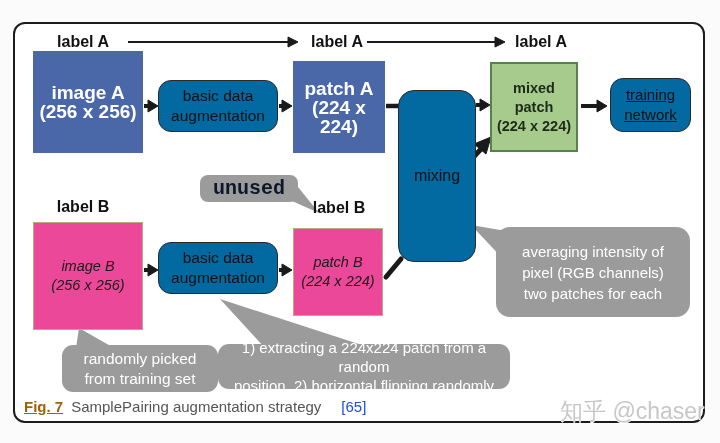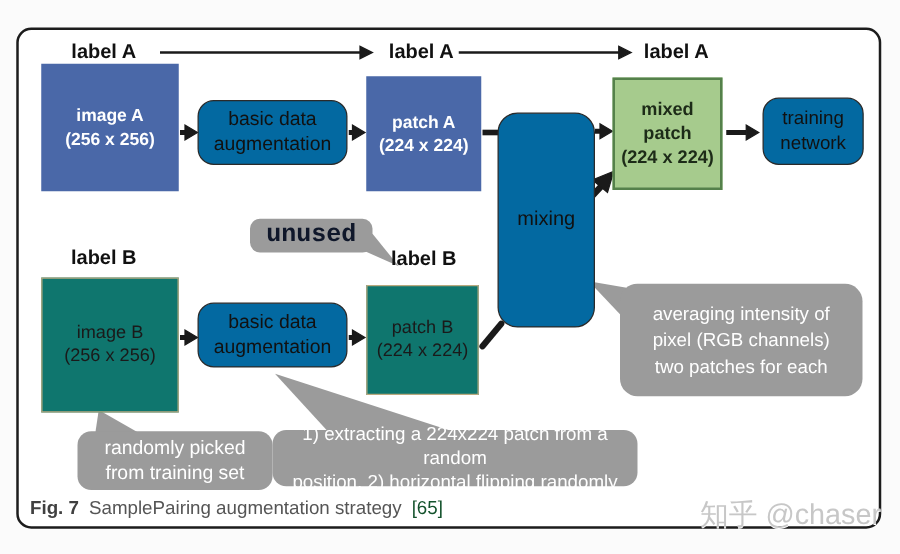--- a/index.html
+++ b/index.html
@@ -5,34 +5,34 @@
   html,body{margin:0;padding:0;background:#fafafa;}
   body{font-family:"Liberation Sans","DejaVu Sans",sans-serif;}
   #canvas{position:relative;width:720px;height:443px;background:#fbfbfb;overflow:hidden;}
   #frame{position:absolute;left:13px;top:22px;width:692px;height:401px;background:#ffffff;
          border:2px solid #1c1c1c;border-radius:12px;box-sizing:border-box;}
   svg.overlay{position:absolute;left:0;top:0;width:720px;height:443px;z-index:5;}
   .abs{position:absolute;z-index:10;box-sizing:border-box;}
   .lbl{font-weight:bold;font-size:16px;color:#111;text-align:center;white-space:nowrap;}
   .node{display:flex;flex-direction:column;align-items:center;justify-content:center;
         text-align:center;}
-  .blue{background:#4a68a8;color:#ffffff;font-weight:bold;font-size:14px;line-height:19px;align-items:center;}
-  .cream{background:#0f766e;border:1.5px solid #b9a97e;color:#1a1a1a;font-size:14.5px;line-height:19px;}
+  .blue{background:#4a68a8;color:#ffffff;font-weight:bold;font-size:19px;line-height:19px;align-items:center;}
+  .cream{background:#ec4899;border:1.5px solid #b9a97e;color:#1a1a1a;font-size:14.5px;line-height:19px;font-style:italic;}
   .white-round{background:#0369a1;border:1.8px solid #2a2a2a;border-radius:13px;
         color:#111;font-size:15.5px;line-height:20px;}
   .green{background:#a6cb8d;border:2px solid #55814b;color:#1d2b18;font-weight:bold;
         font-size:14.5px;line-height:19px;}
   .callout{background:#9b9b9b;border-radius:11px;color:#ffffff;display:flex;flex-direction:column;
         align-items:center;justify-content:center;text-align:center;font-size:15px;line-height:20px;}
   .badge{background:#9b9b9b;border-radius:8px;color:#0f172a;font-weight:bold;font-size:20px;
         display:flex;align-items:center;justify-content:center;font-family:Liberation Mono, monospace;}
   #caption{position:absolute;left:24px;top:398px;z-index:10;font-size:15px;white-space:nowrap;}
-  #caption .figno{font-weight:bold;color:#404040;margin-right:8px;}
+  #caption .figno{font-weight:bold;color:#a16207;margin-right:8px;text-decoration:underline;}
   #caption .cap{color:#555555;}
-  #caption .ref{color:#14532d;margin-left:8px;}
+  #caption .ref{color:#1d4ed8;margin-left:20px;}
   #watermark{position:absolute;left:560px;top:396px;z-index:12;font-size:23px;color:#c7c7c7;
         white-space:nowrap;text-shadow:0 1px 0 #ffffff;}
 </style>
 </head>
 <body>
 
 <div id="canvas">
 
   <div id="frame"></div>
 
@@ -88,21 +88,21 @@
     <span>(224 x 224)</span>
   </div>
   <div class="abs node white-round" style="left:398px;top:90px;width:78px;height:172px;border-radius:16px;font-size:16px;">
     <span>mixing</span>
   </div>
   <div class="abs node green" style="left:490px;top:62px;width:88px;height:90px;">
     <span>mixed</span>
     <span>patch</span>
     <span>(224 x 224)</span>
   </div>
-  <div class="abs node white-round" style="left:610px;top:78px;width:81px;height:54px;font-size:15px;">
+  <div class="abs node white-round" style="left:610px;top:78px;width:81px;height:54px;font-size:15px;text-decoration:underline;">
     <span>training</span>
     <span>network</span>
   </div>
 
   <div class="abs badge" style="left:200px;top:175px;width:98px;height:27px;">unused</div>
 
   <div class="abs lbl" style="left:52px;top:198px;width:62px;">label B</div>
   <div class="abs lbl" style="left:308px;top:199px;width:62px;">label B</div>
 
   <div class="abs node cream" style="left:33px;top:222px;width:110px;height:108px;">

